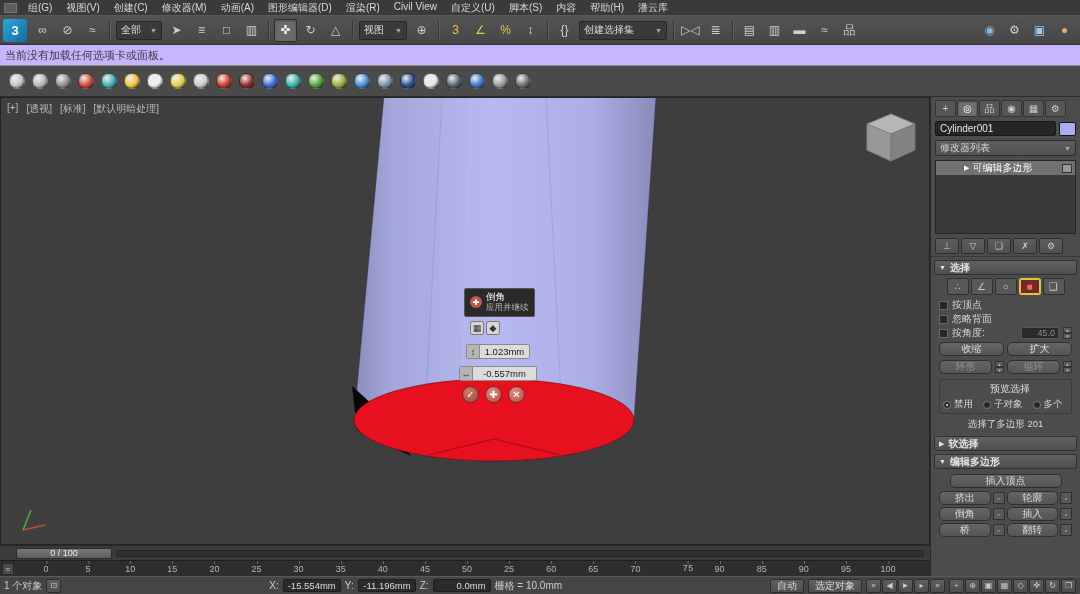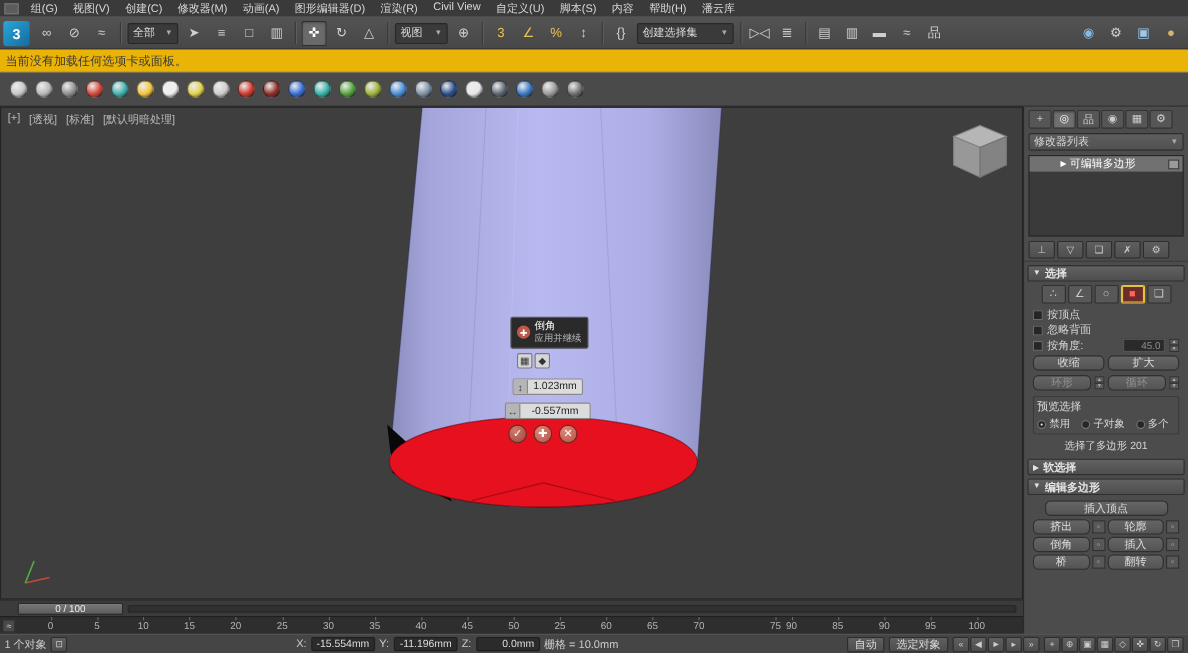--- a/index.html
+++ b/index.html
@@ -17,21 +17,21 @@
   .toolbar-main{height:30px;background:linear-gradient(#535353,#474747);border-top:1px solid #5a5a5a;border-bottom:1px solid #303030;display:flex;align-items:center;padding:0 3px;}
   .tb-logo{width:24px;height:23px;border-radius:3px;background:linear-gradient(135deg,#2aa7d8,#156a9e);color:#fff;font-weight:bold;font-size:13px;display:flex;align-items:center;justify-content:center;margin-right:3px;flex:none;}
   .tb-btn{min-width:23px;height:23px;margin:0 1px;display:flex;align-items:center;justify-content:center;color:#cfcfcf;font-size:12px;border-radius:2px;flex:none;}
   .tb-btn.active{background:#6a6a6a;box-shadow:inset 0 0 0 1px #2e2e2e, inset 0 1px 3px rgba(0,0,0,.5);color:#fff;}
   .tb-sep{width:1px;height:20px;background:#383838;box-shadow:1px 0 0 #5e5e5e;margin:0 4px;flex:none;}
   .tb-spacer{flex:1;}
   .tb-dropdown{height:19px;background:#3a3a3a;border:1px solid #272727;border-radius:2px;display:flex;align-items:center;justify-content:space-between;padding:0 4px;font-size:10px;color:#ddd;margin:0 2px;flex:none;}
   .dd-caret{font-size:7px;color:#aaa;margin-left:4px;}
 
   
-  .promptbar{height:21px;background:#eab308;border-bottom:1px solid #8f8d86;color:#3a3a3a;font-size:11px;display:flex;align-items:center;padding:0 5px;}
+  .promptbar{height:21px;background:#c4b5fd;border-bottom:1px solid #8f8d86;color:#3a3a3a;font-size:11px;display:flex;align-items:center;padding:0 5px;}
 
   
   .toolbar-custom{height:31px;background:#4a4a4a;border-bottom:1px solid #2c2c2c;display:flex;align-items:center;gap:7px;padding:0 9px;}
   .ball{width:16px;height:16px;border-radius:50%;flex:none;border:1px solid rgba(0,0,0,.35);}
 
   
   .main{display:flex;height:479px;background:#333;}
   .left-col{width:930px;display:flex;flex-direction:column;}
   .viewport{position:relative;height:448px;background:#3e3e3e;border:1px solid #242424;overflow:hidden;}
   .vp-scene{position:absolute;left:0;top:0;}
@@ -102,21 +102,21 @@
   .so-btn.active{background:#6d2c2c;border-color:#e3c33c;color:#ff6257;box-shadow:inset 0 0 0 1px #e3c33c;}
   .chk-row{display:flex;align-items:center;gap:4px;height:14px;padding:0 3px;}
   .chk{width:9px;height:9px;background:#262626;border:1px solid #6a6a6a;flex:none;}
   .spin-field{margin-left:auto;width:38px;height:12px;background:#2a2a2a;border:1px solid #555;display:flex;align-items:center;justify-content:flex-end;padding:0 3px;color:#8f8f8f;font-size:9px;}
   .btn-row{display:flex;gap:3px;padding:2px 3px;align-items:center;}
   .pbtn{flex:1;height:14px;background:linear-gradient(#656565,#545454);border:1px solid #2f2f2f;border-radius:5px;display:flex;align-items:center;justify-content:center;color:#ddd;font-size:10px;}
   .pbtn.disabled{color:#929292;}
   .mini-spin{width:9px;display:flex;flex-direction:column;justify-content:center;font-size:5px;line-height:5px;color:#bbb;text-align:center;flex:none;}
   .mini-spin div{background:#5c5c5c;border:1px solid #333;height:6px;}
   .group-box{border:1px solid #3a3a3a;border-radius:2px;margin:3px 3px 0;padding:2px 3px;}
-  .group-title{margin-bottom:2px;color:#ddd;}
+  .group-title{margin-bottom:2px;color:#ddd;margin-left:47px;}
   .radio-row{display:flex;gap:10px;align-items:center;}
   .radio-item{display:flex;align-items:center;gap:3px;font-size:9.5px;}
   .radio{width:8px;height:8px;border-radius:50%;background:#262626;border:1px solid #777;position:relative;flex:none;}
   .radio.sel::after{content:"";position:absolute;inset:2px;background:#e8e8e8;border-radius:50%;}
   .sel-status{text-align:center;color:#d8d8d8;margin-top:4px;font-size:9.5px;}
   .ep-row{display:flex;gap:2px;padding:1px 3px;align-items:center;}
   .ep-sq{width:12px;height:12px;background:#585858;border:1px solid #2f2f2f;display:flex;align-items:center;justify-content:center;font-size:7px;color:#ccc;flex:none;}
   .insert-row{display:flex;justify-content:center;padding:2px 3px;}
   .insert-btn{flex:none;width:112px;}
 </style>
@@ -313,39 +313,43 @@
           <span class="tick" style="left: 256.5px;">25</span>
           <span class="tick" style="left: 298.6px;">30</span>
           <span class="tick" style="left: 340.7px;">35</span>
           <span class="tick" style="left: 382.8px;">40</span>
           <span class="tick" style="left: 424.9px;">45</span>
           <span class="tick" style="left: 467px;">50</span>
           <span class="tick" style="left: 509.1px;">25</span>
           <span class="tick" style="left: 551.2px;">60</span>
           <span class="tick" style="left: 593.3px;">65</span>
           <span class="tick" style="left: 635.4px;">70</span>
-          <span class="tick" style="left: 705px;">75</span>
+          <span class="tick" style="left: 688px; font-family: Liberation Mono, monospace;">75</span>
           <span class="tick" style="left: 719.6px;">90</span>
           <span class="tick" style="left: 761.7px;">85</span>
           <span class="tick" style="left: 803.8px;">90</span>
           <span class="tick" style="left: 845.9px;">95</span>
           <span class="tick" style="left: 888px;">100</span>
         </div>
     </div>
 
     <div class="panel">
       <div class="panel-tabs" id="panel-tabs">
           <div class="ptab">+</div>
           <div class="ptab active">◎</div>
           <div class="ptab">品</div>
           <div class="ptab">◉</div>
           <div class="ptab">▦</div>
           <div class="ptab">⚙</div>
         </div>
 
+      <div class="name-row">
+        <div class="name-field">Cylinder001</div>
+        <div class="color-swatch" id="object-color-swatch" style="background: rgb(169, 174, 242);"></div>
+      </div>
 
       <div class="mod-list">
         <span>修改器列表</span>
         <span class="dd-caret">▼</span>
       </div>
 
       <div class="stack-box" id="stack-box">
           <div class="stack-row selected">
             <span class="stack-arrow">▶</span>
             <span>可编辑多边形</span>

